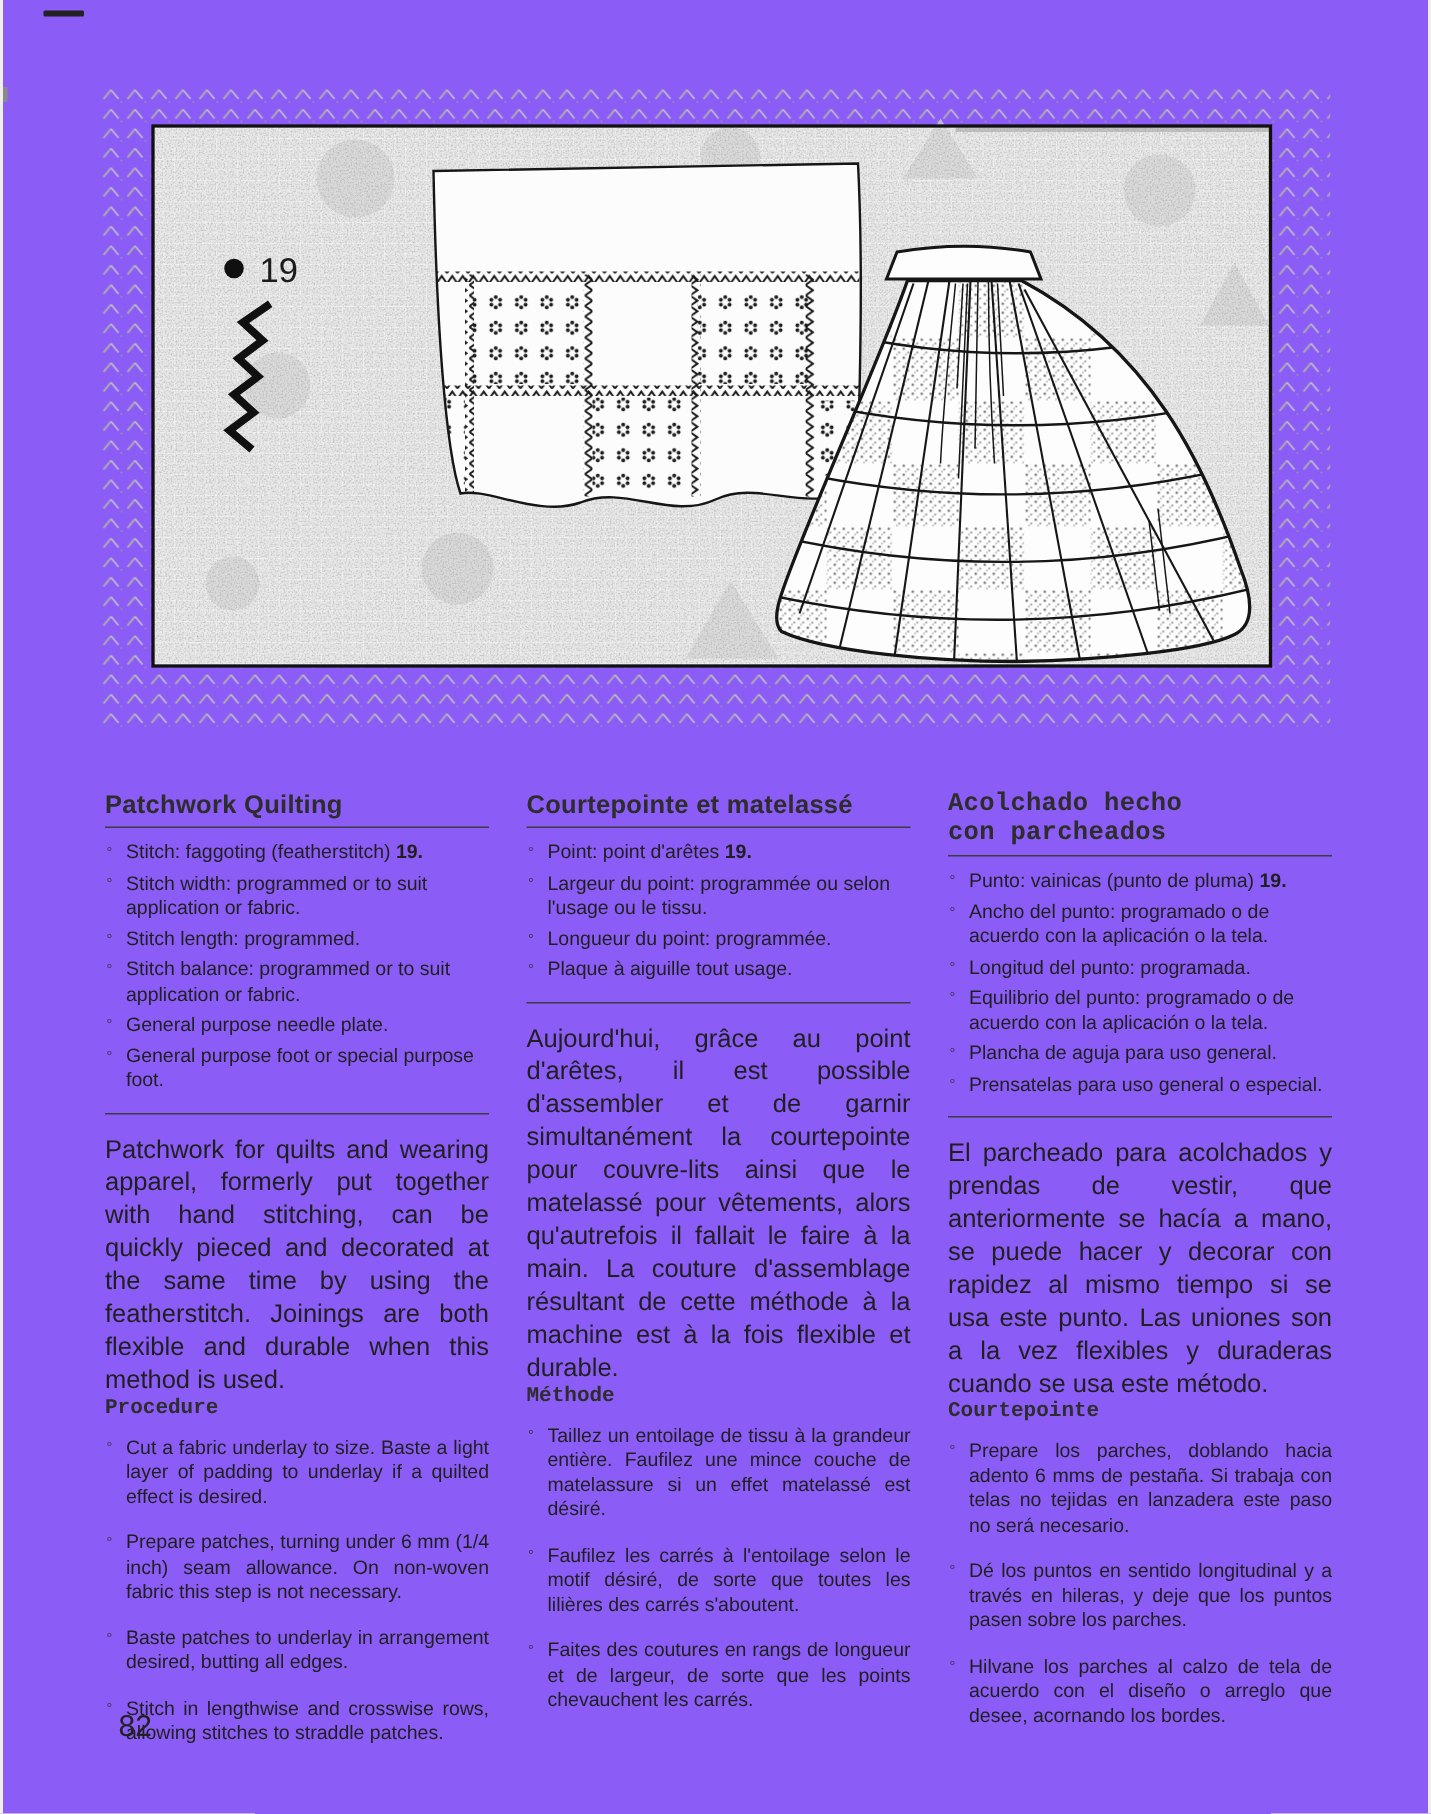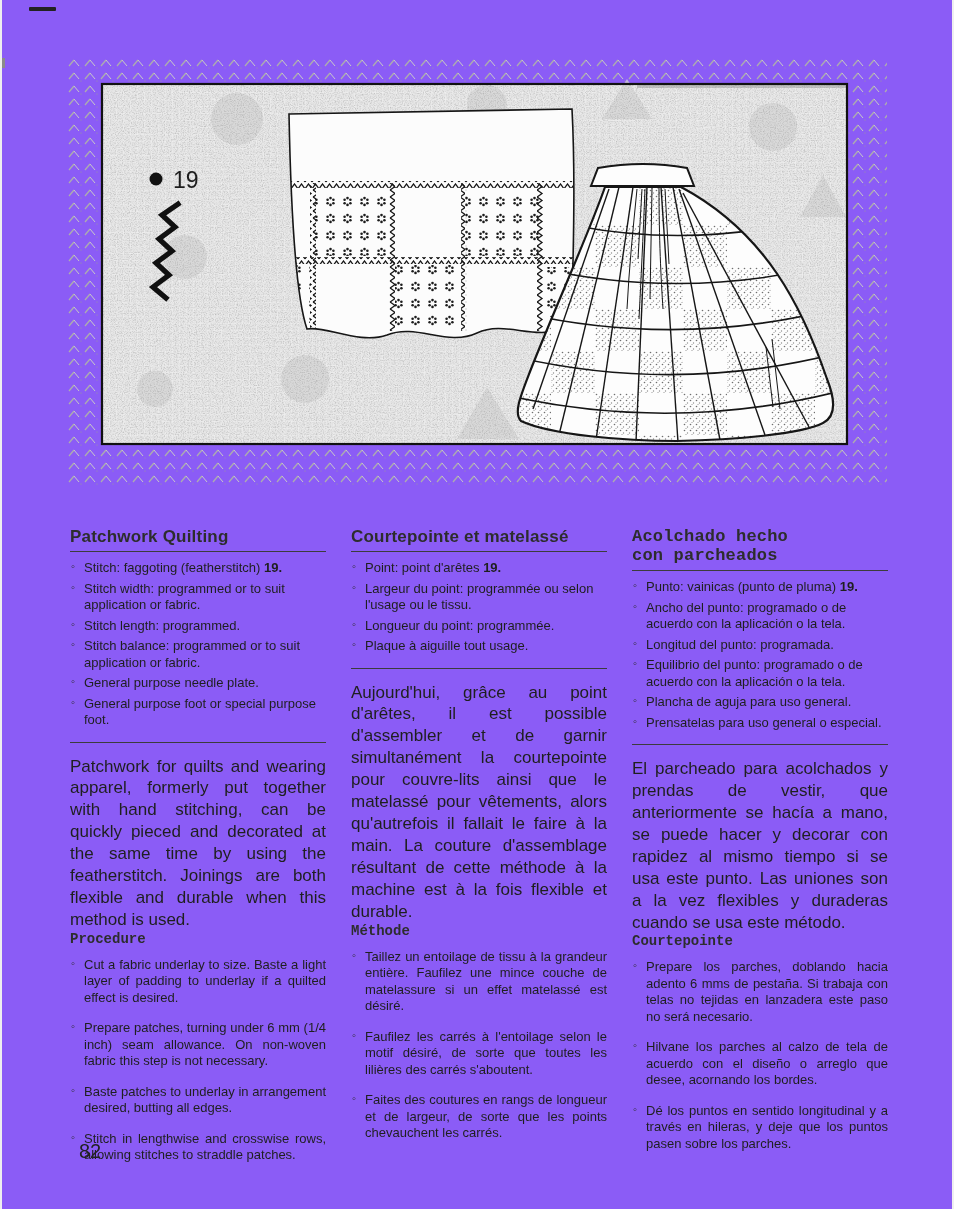--- a/index.html
+++ b/index.html
@@ -266,22 +266,22 @@
           <li>Ancho del punto: programado o de acuerdo con la aplicación o la tela.</li>
           <li>Longitud del punto: programada.</li>
           <li>Equilibrio del punto: programado o de acuerdo con la aplicación o la tela.</li>
           <li>Plancha de aguja para uso general.</li>
           <li>Prensatelas para uso general o especial.</li>
         </ul>
       <p class="intro">El parcheado para acolchados y prendas de vestir, que anteriormente se hacía a mano, se puede hacer y decorar con rapidez al mismo tiempo si se usa este punto. Las uniones son a la vez flexibles y duraderas cuando se usa este método.</p>
       <h3>Courtepointe</h3>
       <ul class="steps">
           <li>Prepare los parches, doblando hacia adento 6 mms de pestaña. Si trabaja con telas no tejidas en lanzadera este paso no será necesario.</li>
+          <li>Dé los puntos en sentido longitudinal y a través en hileras, y deje que los puntos pasen sobre los parches.</li>
           <li>Hilvane los parches al calzo de tela de acuerdo con el diseño o arreglo que desee, acornando los bordes.</li>
-          <li>Dé los puntos en sentido longitudinal y a través en hileras, y deje que los puntos pasen sobre los parches.</li>
         </ul>
     </div>
 
   </div>
 
   <div class="page-number">82</div>
 
 </div>
 
 </body></html>

